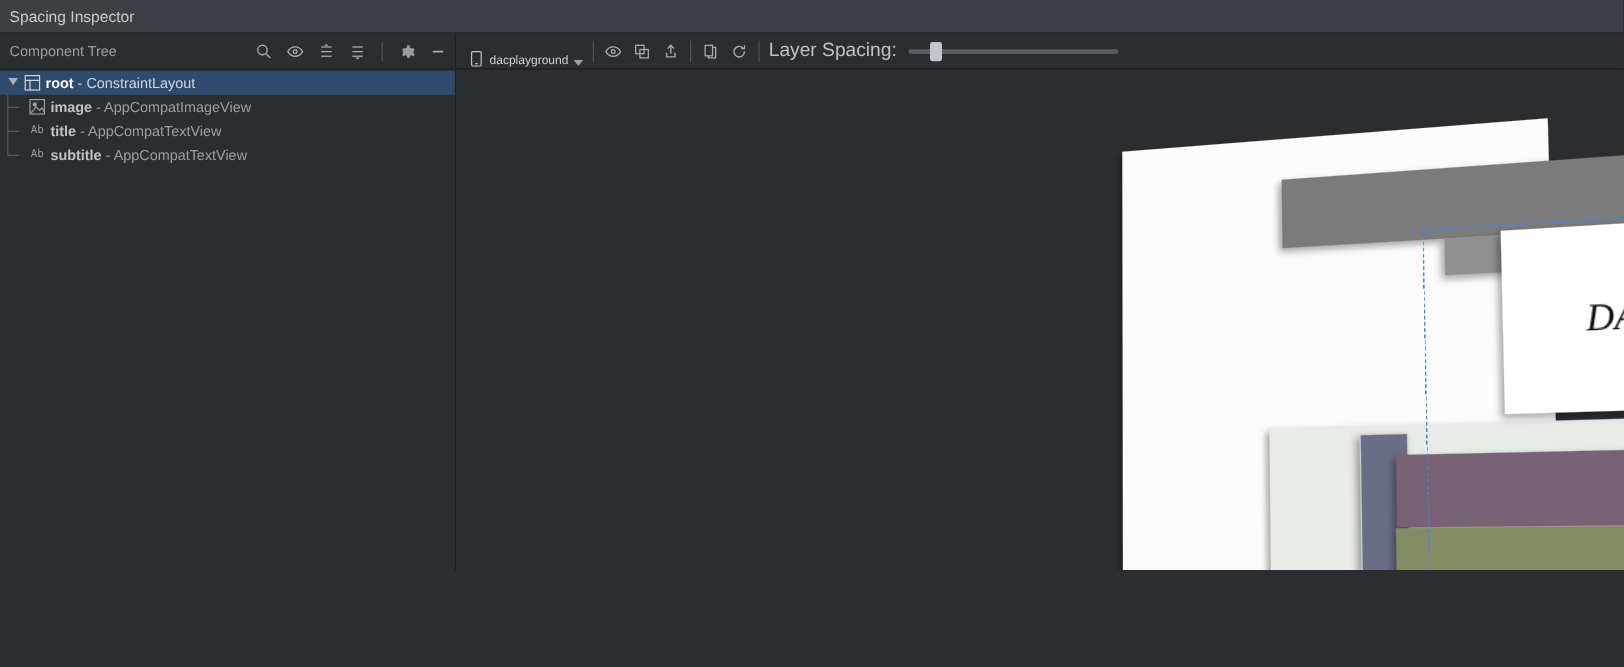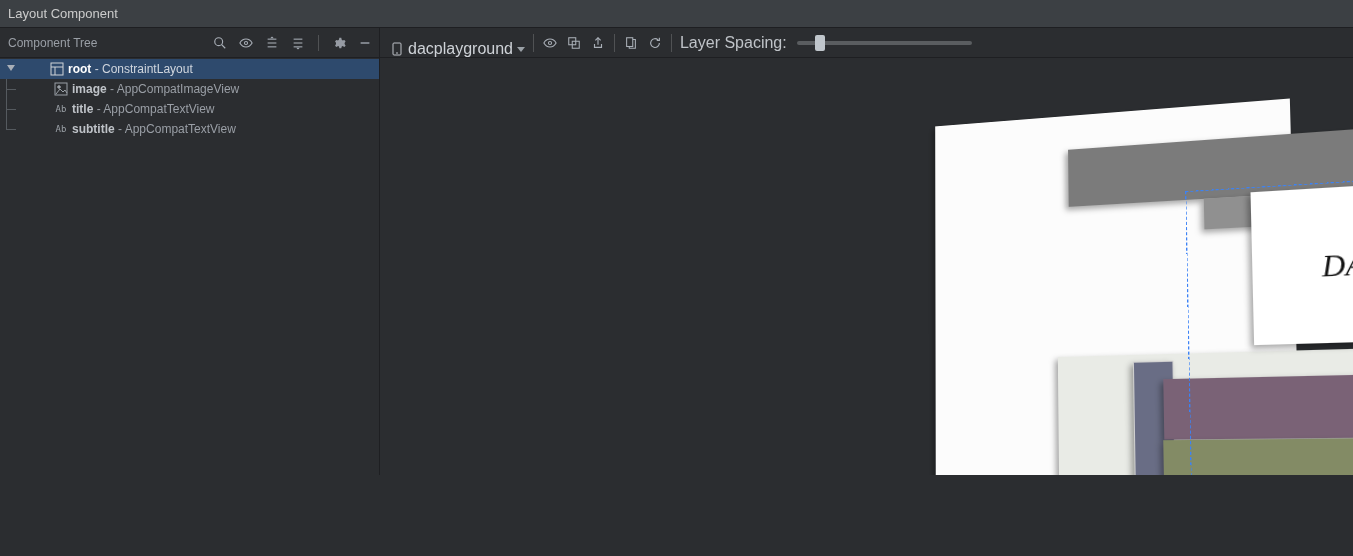--- a/index.html
+++ b/index.html
@@ -86,21 +86,20 @@
   .tree-row .chev {
     width: 10px;
     color: #a9afb7;
   }
   .tree-row .node-icon {
     width: 14px;
     height: 14px;
     display: flex;
     align-items: center;
     justify-content: center;
-    margin-left: 30px;
   }
   .tree-row .name { font-weight: bold; }
   .tree-row .type { color: #9a9fa6; }
   .tree-row.selected .type { color: #d0d6de; }
   .tree-row.child {
   }
   .tree-conn {
     width: 14px;
     height: 20px;
     display: inline-block;
@@ -141,25 +140,25 @@
     color: #bbbbbb;
     z-index: 50;
   }
   .viewer-toolbar .divider {
     width: 1px;
     height: 18px;
     background: #505254;
   }
   .device-dd {
     display: flex;
-    align-items: center;
+    align-items: flex-end;
     gap: 4px;
     cursor: pointer;
     color: #cfd3d8;
-    font-size: 16px;
+    font-size: 10px;
     margin-top: 12px;
   }
   .slider-label {
     color: #bfc3c8;
     font-size: 16px;
   }
   .slider {
     position: relative;
     width: 175px;
     height: 4px;
@@ -252,21 +251,21 @@
     width: 275px; height: 60px;
     background: #838b65;
     left: 820px; top: 384px;
     transform: rotateX(8deg) rotateY(-24deg) translateZ(140px);
   }
 </style>
 </head>
 <body>
 
 <div class="title-bar">
-  <span>Layout Component</span>
+  <span>Spacing Inspector</span>
 </div>
 
 <div class="main">
   <div class="sidebar">
     <div class="panel-header">
       <span>Component Tree</span>
       <div class="icons">
         <span class="icon-btn">
           <svg viewBox="0 0 16 16" fill="none" stroke="currentColor" stroke-width="1.3">
               <circle cx="6.5" cy="6.5" r="4.5"></circle>

